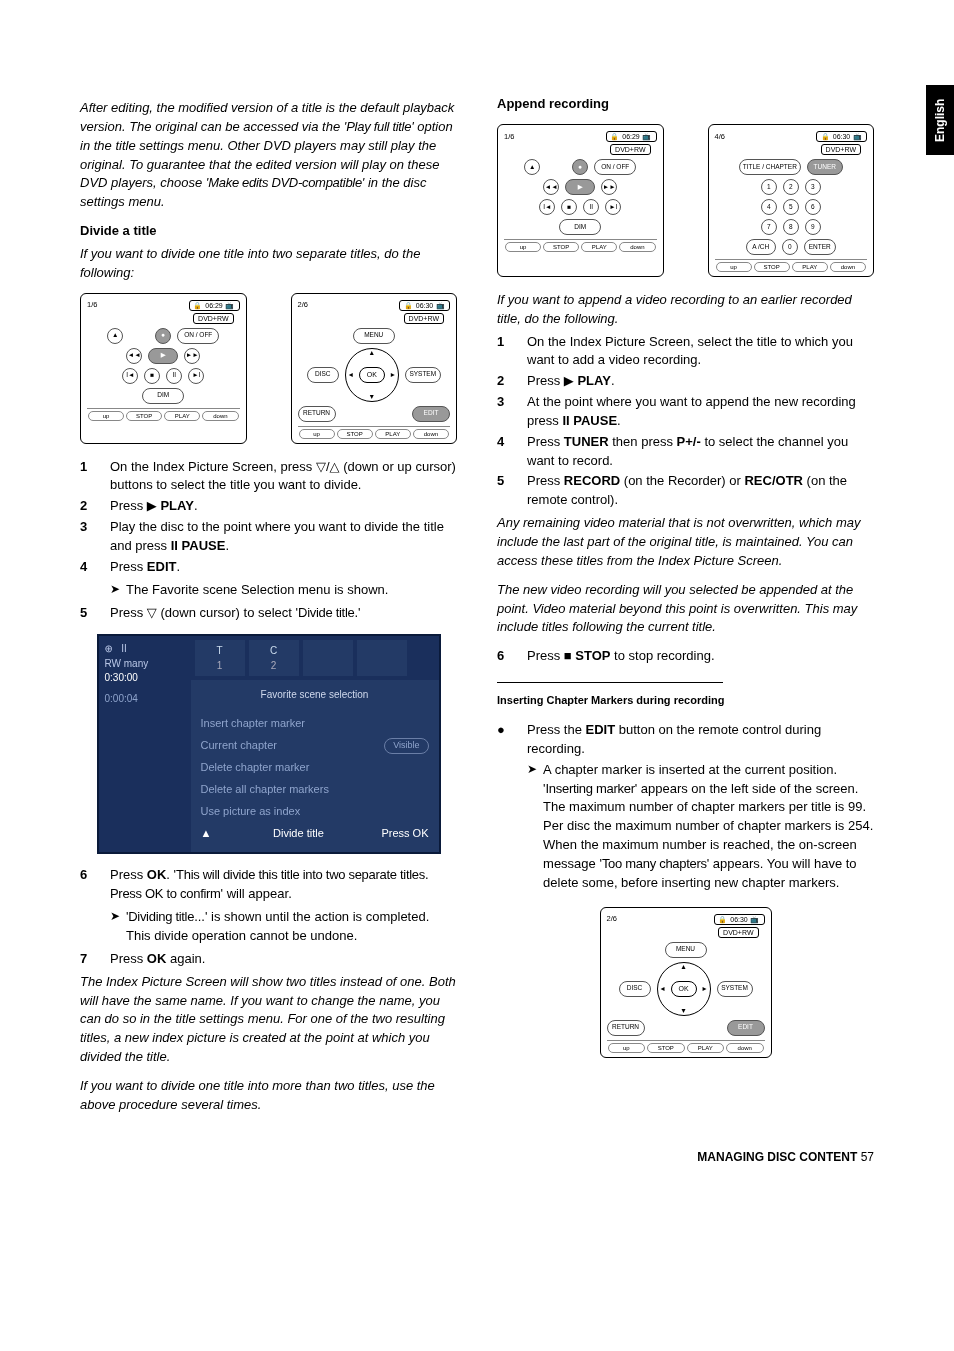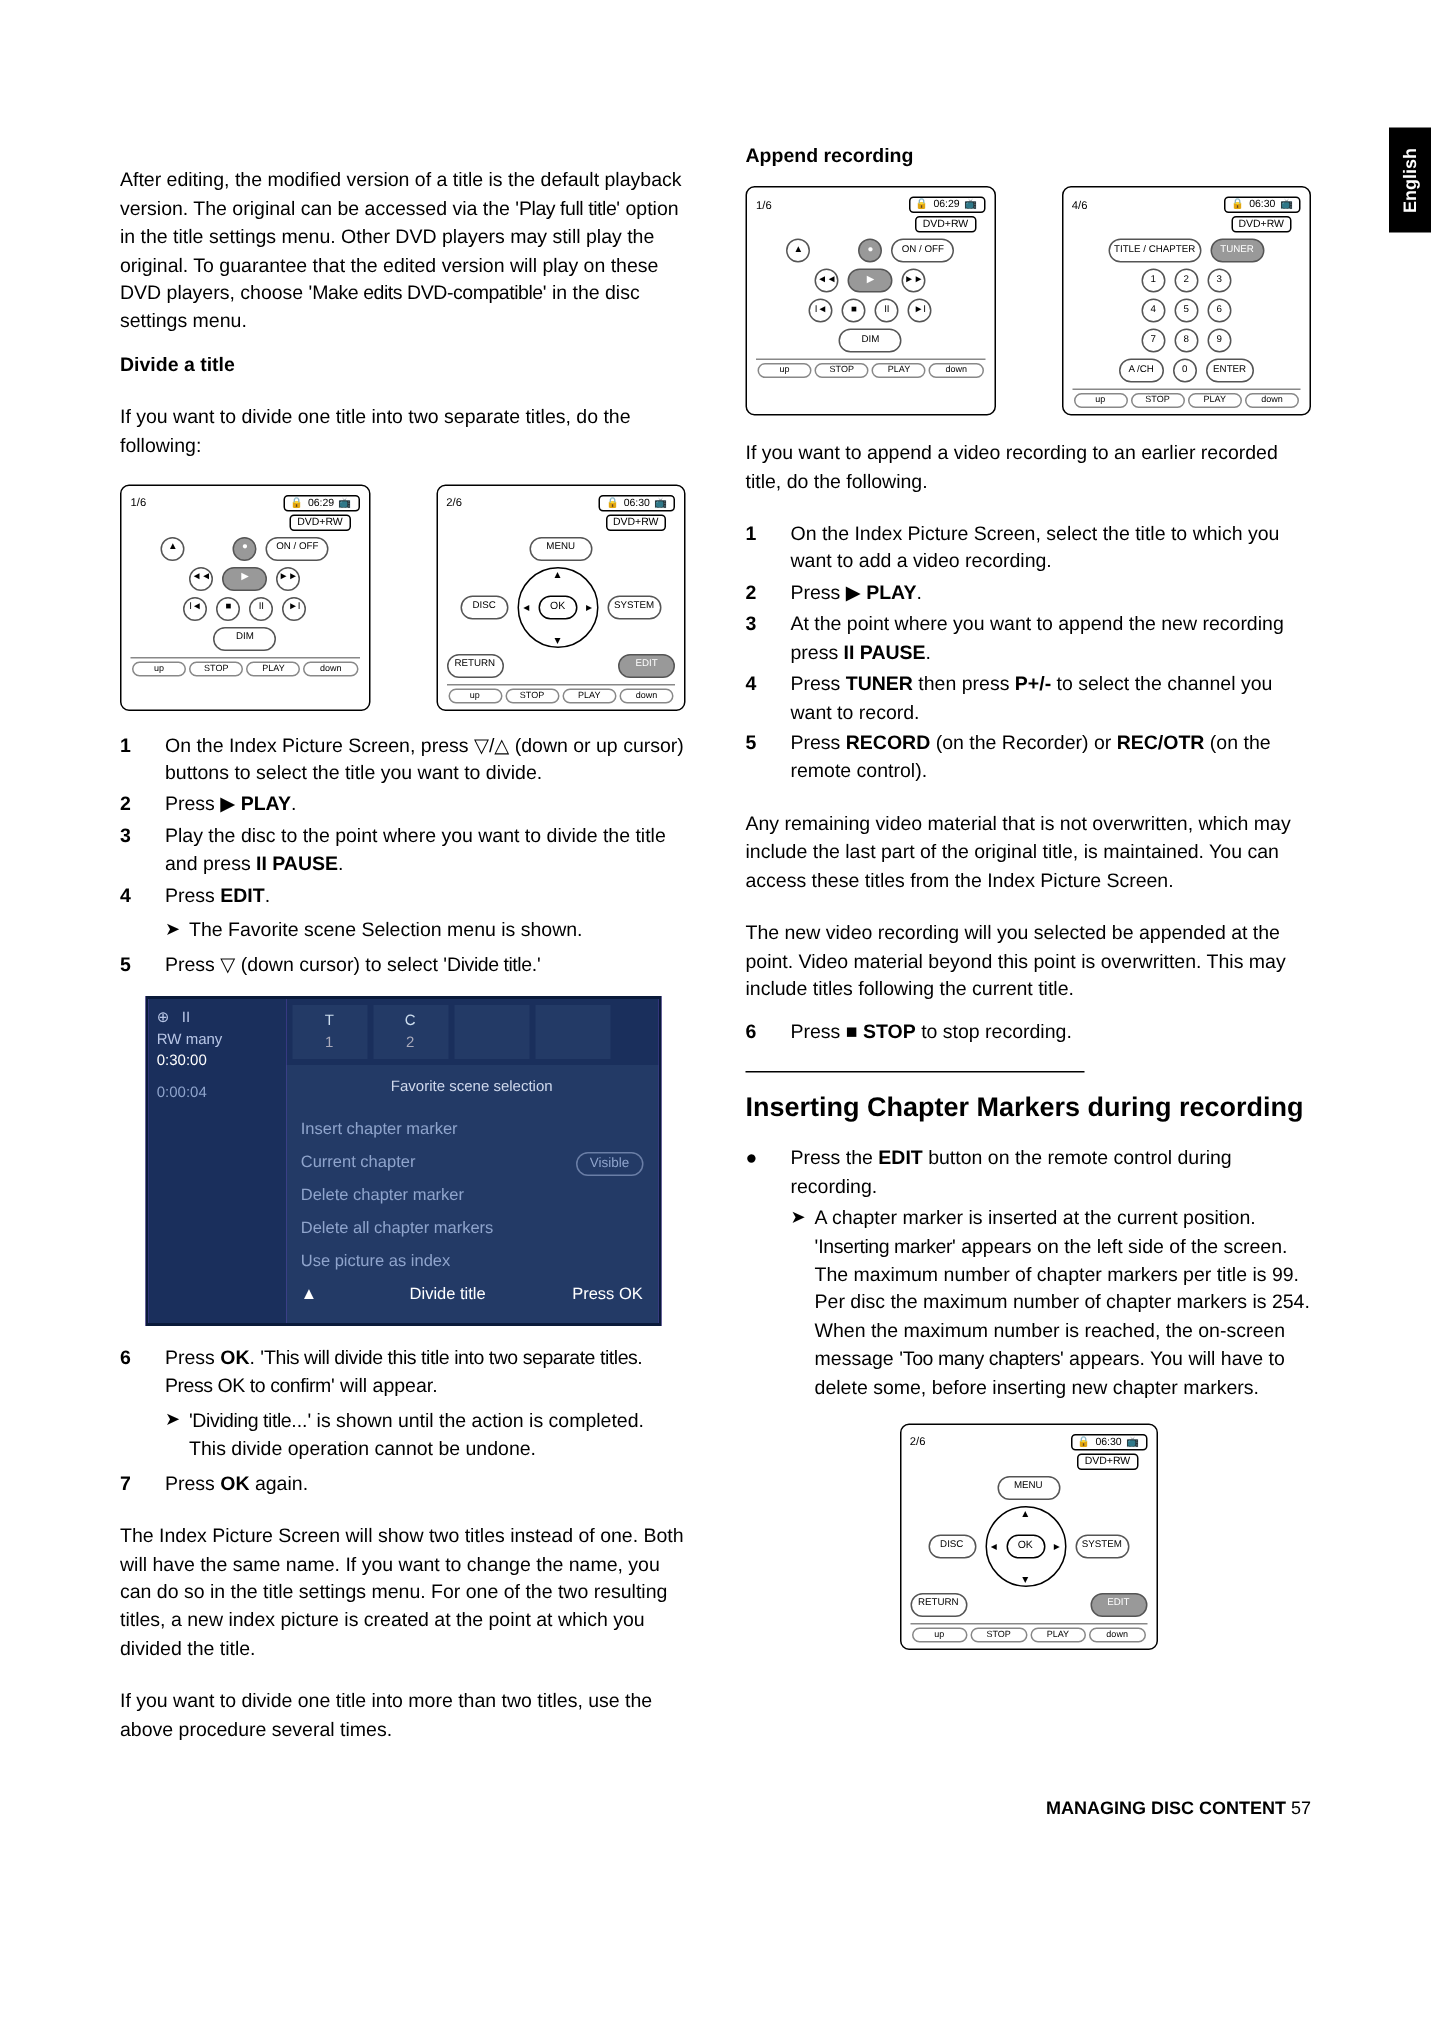--- a/index.html
+++ b/index.html
@@ -37,21 +37,21 @@
   .col {
     flex: 1;
     min-width: 0;
   }
   h3 {
     font-size: 13px;
     font-weight: bold;
     margin: 0 0 4px 0;
   }
   .sectionhead {
-    font-size: 18px;
+    font-size: 11px;
     font-weight: bold;
     margin: 10px 0 12px 0;
   }
   .rule { border-top: 1px solid #000; margin: 16px 0 4px 0; }
   ol.steps {
     list-style: none;
     padding: 0;
     margin: 4px 0;
   }
   ol.steps li {
@@ -134,41 +134,41 @@
     width:52px;height:52px;border-radius:50%;border:1px solid #000;
     display:flex;align-items:center;justify-content:center;position:relative;
   }
   .ring .ok{border:1px solid #000;border-radius:8px;width:24px;height:14px;font-size:7px;display:flex;align-items:center;justify-content:center;}
   .ring .arrow{position:absolute;font-size:8px;}
   .ring .au{top:0;} .ring .ad{bottom:0;} .ring .al{left:3px;} .ring .ar{right:3px;}
   .shot {
     margin: 12px auto;
     border: 2px solid #0a1a3a;
     width: 340px;
-    background: #8b5cf6;
+    background: #14532d;
     color: #cfd8ec;
     font-size: 11px;
     font-family: Arial, sans-serif;
   }
   .shot-left{width:80px;background:#1a2f5c;color:#b8c6e6;font-size:10px;padding:6px 6px;}
   .shot-top{display:flex;background:#1a2f5c;padding:4px;gap:2px;}
   .shot-top .cell{background:#233a66;width:50px;height:32px;margin-right:2px;text-align:center;color:#aab;font-size:10px;padding-top:4px;}
   .shot-main{flex:1;background:#233a66;padding:8px;}
   .shot-main .title{ text-align:center;font-size:10px;color:#cfd8ec;margin-bottom:10px;}
   .shot-item{color:#8fa4cc;font-size:11px;padding:3px 2px;display:flex;justify-content:space-between;}
   .shot-item .tag{border:1px solid #6a7ea6;border-radius:8px;padding:0 8px;font-size:9px;color:#8fa4cc;}
   .shot-item.sel{color:#fff;}
   .shot-item.sel::before{content:"▲";margin-right:4px;color:#fff;}
   .shot-item.sel .r{color:#fff;}
   .footer {
     text-align: right;
     font-size: 12px;
     margin-top: 24px;
   }
-  p{margin:16px 0;}
+  p{margin:4px 0;font-style:italic;}
   .para{margin-bottom:10px;}
 </style>
 </head>
 <body>
 
 <div class="page">
   <div class="tab">English</div>
 
   <div class="cols">
 

